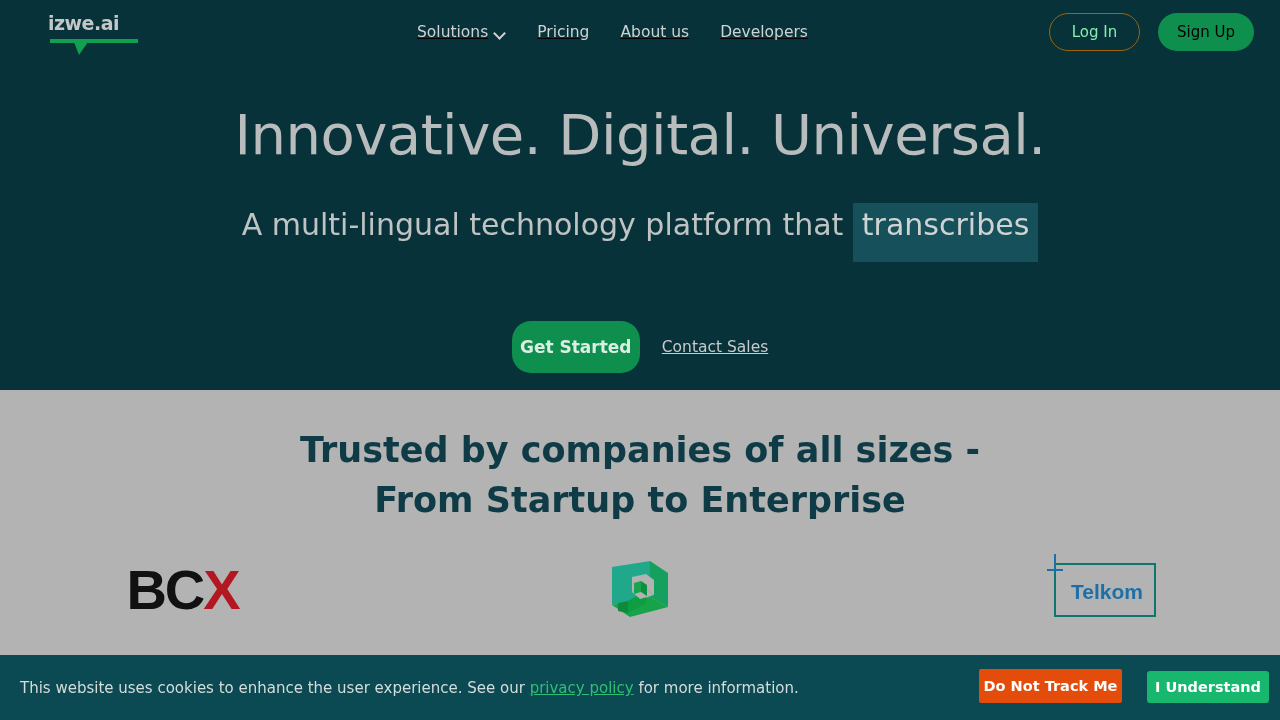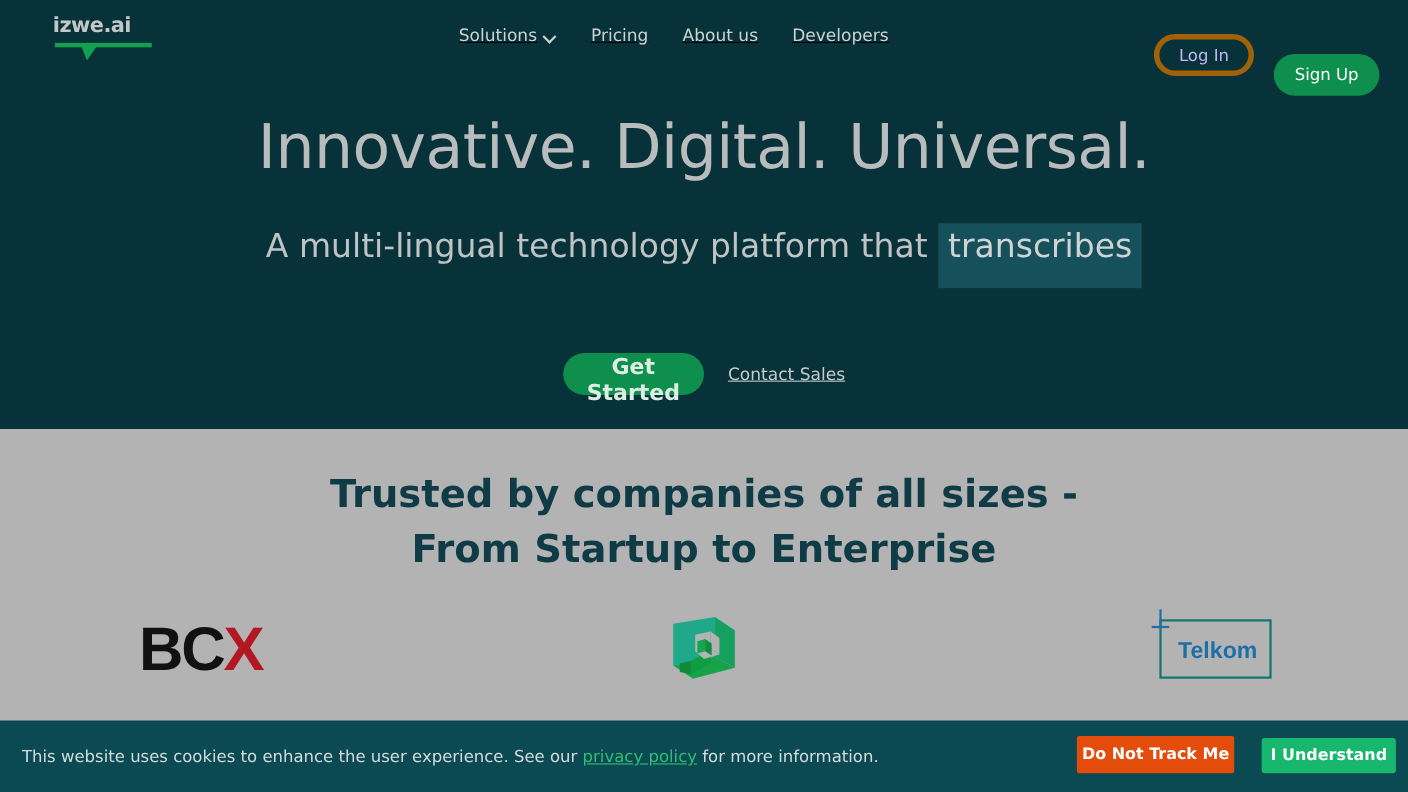--- a/index.html
+++ b/index.html
@@ -61,30 +61,29 @@
     border-bottom: 2px solid #ced2d2;
     transform: rotate(45deg);
   }
 
   .nav-actions {
     position: absolute; right: 26px; top: 13px;
     display: flex; align-items: center; gap: 18px;
   }
   .btn-login {
     width: 91px; height: 38px; border-radius: 19px;
-    border: 5px solid #a16207; background: transparent;
-    color: #c4b5fd; font-size: 15px; cursor: pointer;
+    border: 1px solid #a16207; background: transparent;
+    color: #86efac; font-size: 15px; cursor: pointer;
     font-family: inherit;
   }
   .btn-signup {
     width: 96px; height: 38px; border-radius: 19px;
     border: none; background: #0e8f4e;
-    color: #ffffff; font-size: 15px; cursor: pointer;
-    font-family: inherit;
-    margin-top: 36px;
+    color: #000000; font-size: 15px; cursor: pointer;
+    font-family: inherit;
   }
 
   
   .hero-title {
     position: absolute; left: 0; top: 102px; width: 1280px;
     text-align: center; color: #b9bcbc;
     font-size: 56px; line-height: 66px; font-weight: normal;
     letter-spacing: -0.5px;
   }
   .hero-sub {
@@ -94,23 +93,23 @@
   }
   .hl {
     background: #16505a; color: #cfd3d3;
     padding: 4px 9px 20px 9px;
   }
   .cta-row {
     position: absolute; left: 0; top: 321px; width: 1280px;
     display: flex; justify-content: center; align-items: center; gap: 22px;
   }
   .btn-start {
-    width: 128px; height: 38px; border-radius: 19px;
+    width: 128px; height: 52px; border-radius: 19px;
     border: none; background: #0e8f4e;
-    color: #dceee4; font-size: 20px; font-weight: bold;
+    color: #dceee4; font-size: 17px; font-weight: bold;
     cursor: pointer; font-family: inherit;
   }
   .link-sales {
     color: #c7cbcb; font-size: 15.5px;
     text-decoration: underline; cursor: pointer;
   }
 
   
   .trusted {
     position: absolute; left: 0; top: 390px;

